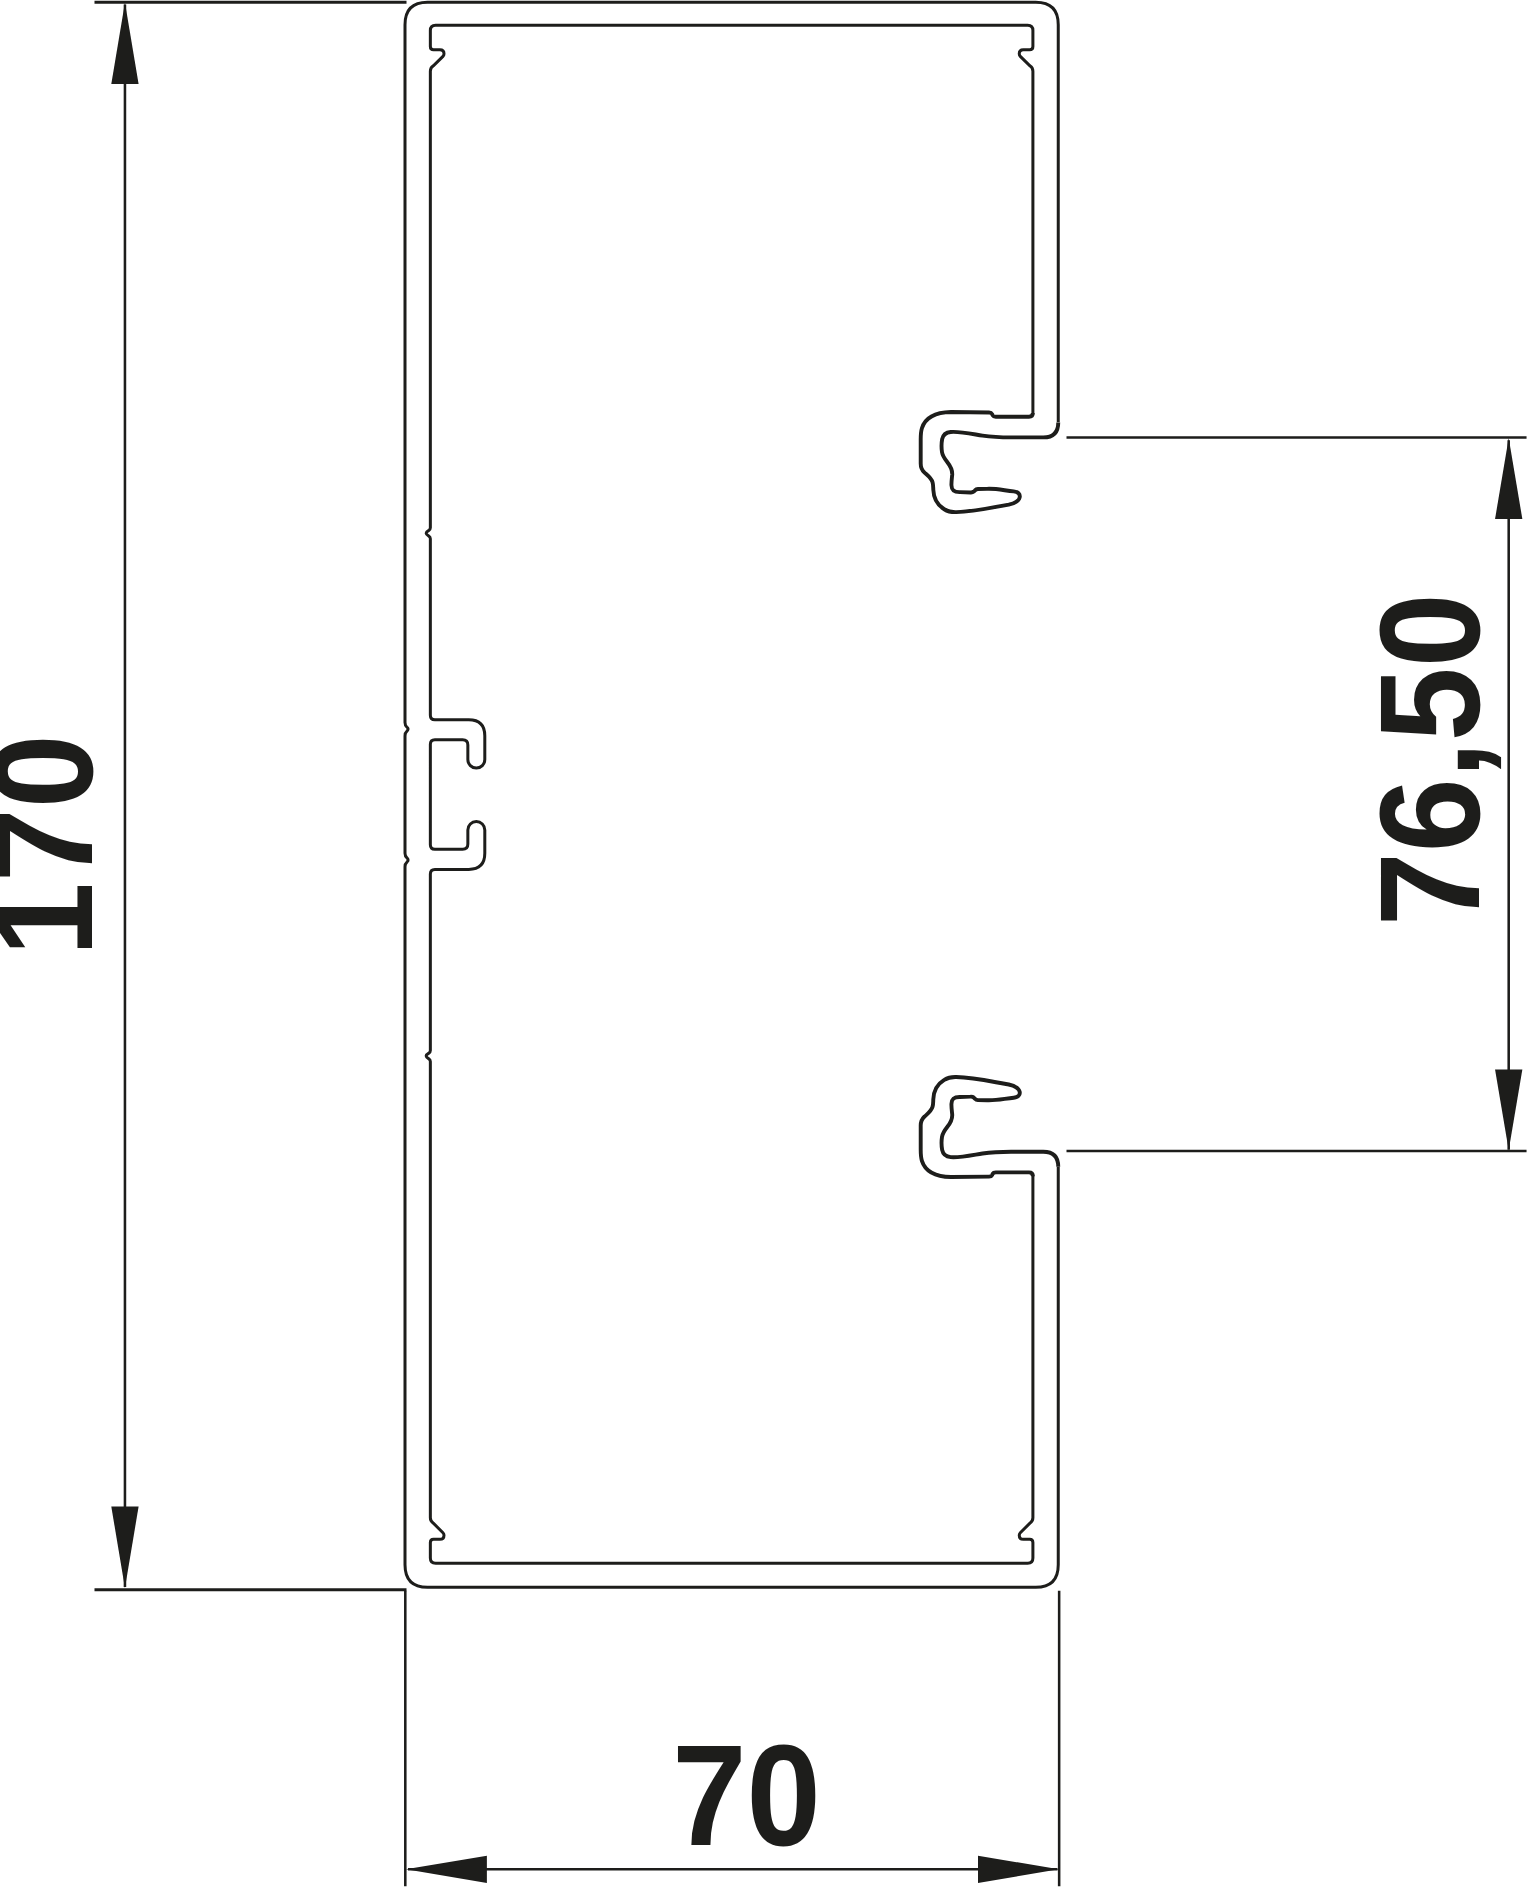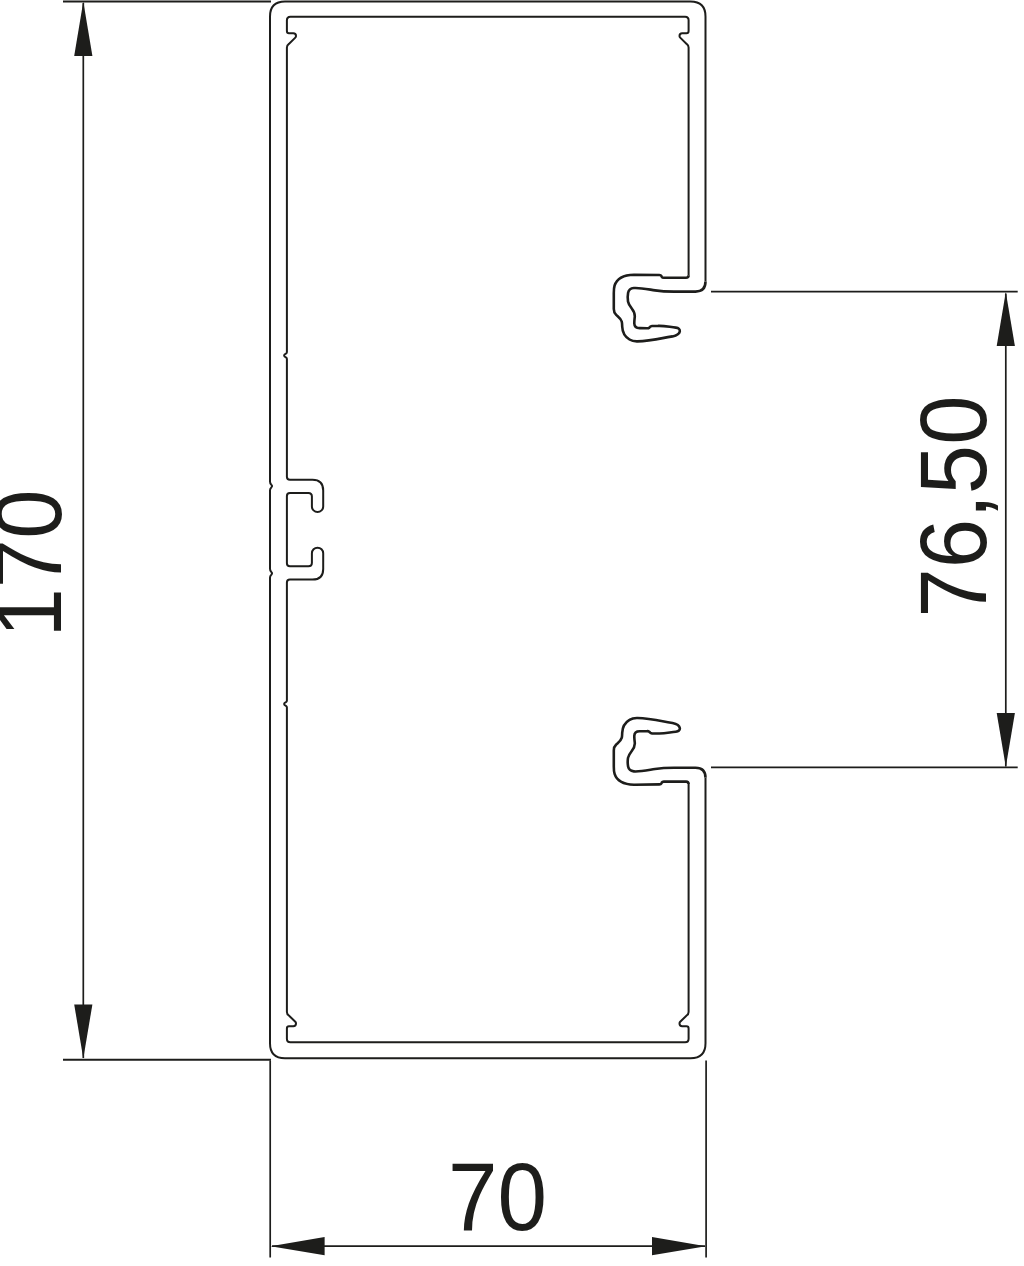--- a/index.html
+++ b/index.html
@@ -1,16 +1,16 @@
 <!DOCTYPE html>
 <html><head>
 <meta charset="utf-8">
 <style>
   html,body{margin:0;padding:0;background:#ffffff;}
-  .wrap{width:1024px;height:1266px;position:relative;background:#ffffff;overflow:hidden;}
+  .wrap{width:1024px;height:1266px;position:relative;background:#ffffff;overflow:hidden;font-weight:bold;}
   svg{display:block;}
   text{font-family:"Liberation Sans", sans-serif;fill:#1d1d1b;}
 </style>
 </head>
 <body>
 <div class="wrap">
 <svg width="1024" height="1266" viewBox="0 0 1024 1266" xmlns="http://www.w3.org/2000/svg">
 
   <rect x="0" y="0" width="1024" height="1266" fill="#ffffff"></rect>
 

